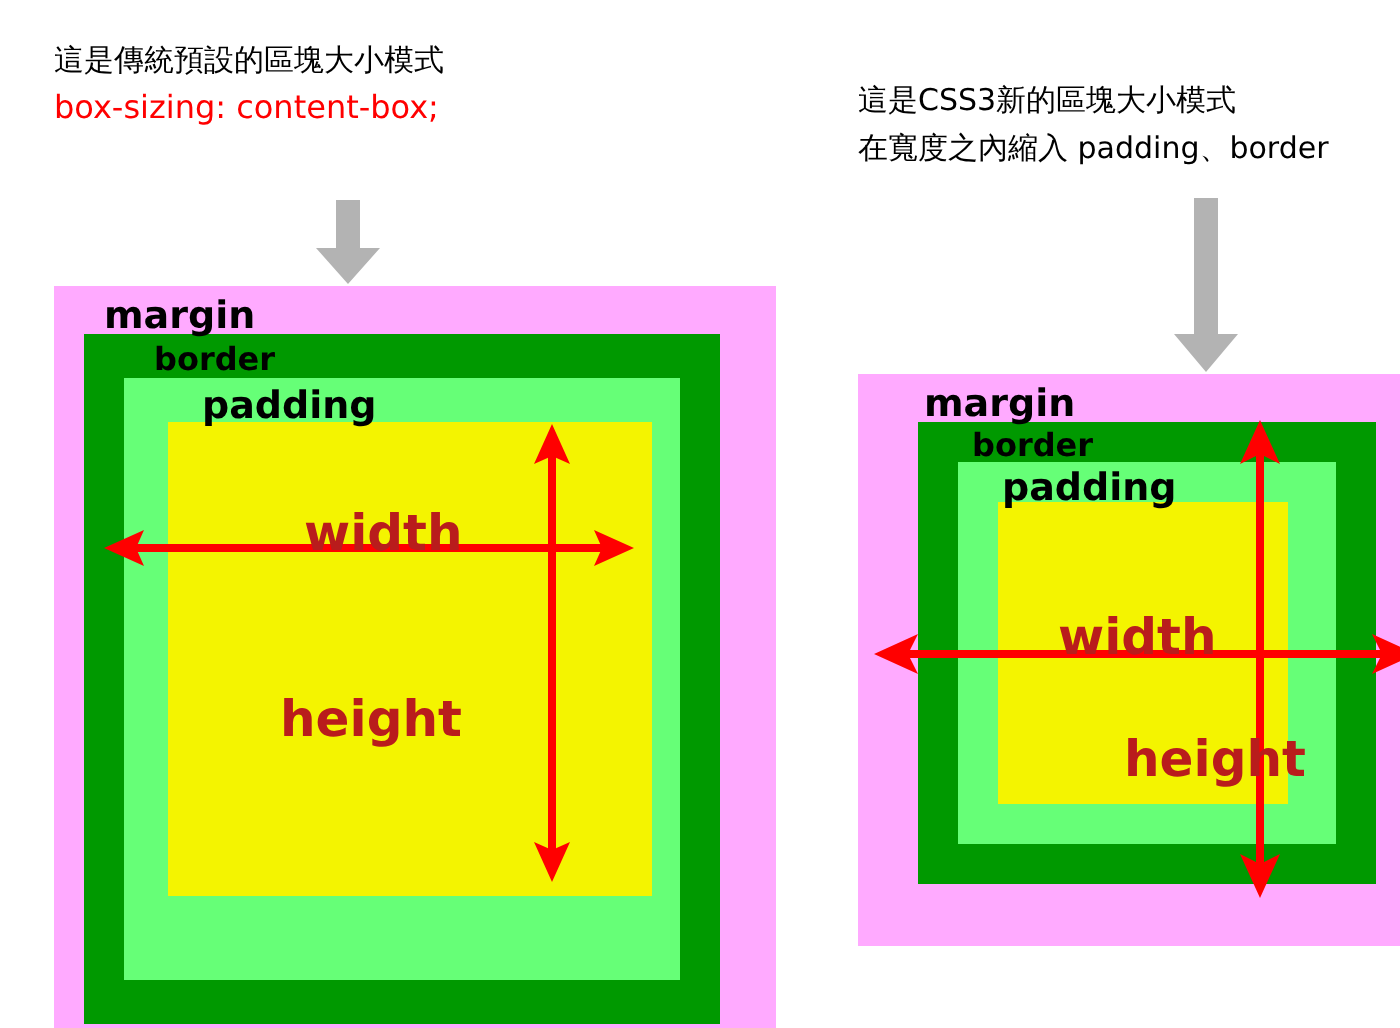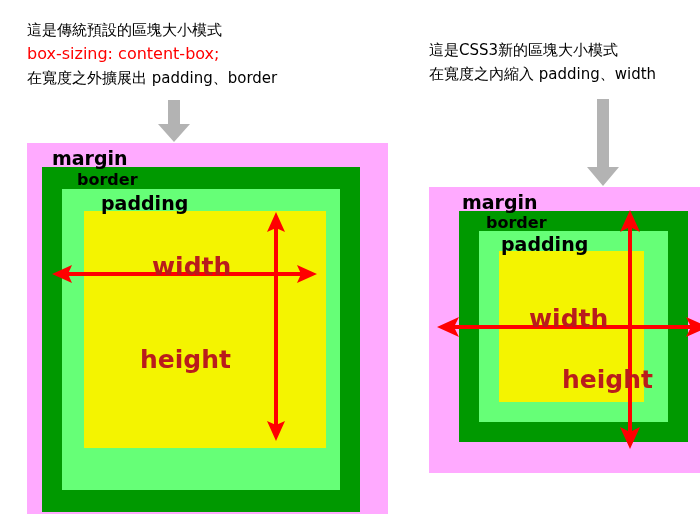--- a/index.html
+++ b/index.html
@@ -64,26 +64,25 @@
   .arrow-svg{position:absolute;left:0;top:0;overflow:visible;}
 </style>
 </head>
 <body>
 
 <div class="stage">
 
   <div class="caption" id="caption-left">
     <div class="line">這是傳統預設的區塊大小模式</div>
     <div class="line code">box-sizing: content-box;</div>
-    <div class="line">在寬度之外擴展出  padding、border</div>
   </div>
 
   <div class="caption" id="caption-right">
     <div class="line">這是CSS3新的區塊大小模式</div>
-    <div class="line">在寬度之內縮入  padding、width</div>
+    <div class="line">在寬度之內縮入  padding、border</div>
   </div>
 
   <div class="grey-arrow" style="left:140px;top:100px;width:36px;height:43px;">
     <svg width="36" height="43" viewBox="0 0 36 43">
       <polygon points="12,0 24,0 24,24 34,24 18,42 2,24 12,24" fill="#b3b3b3"></polygon>
     </svg>
   </div>
 
   <div class="grey-arrow" style="left:569px;top:99px;width:36px;height:88px;">
     <svg width="36" height="88" viewBox="0 0 36 88">

